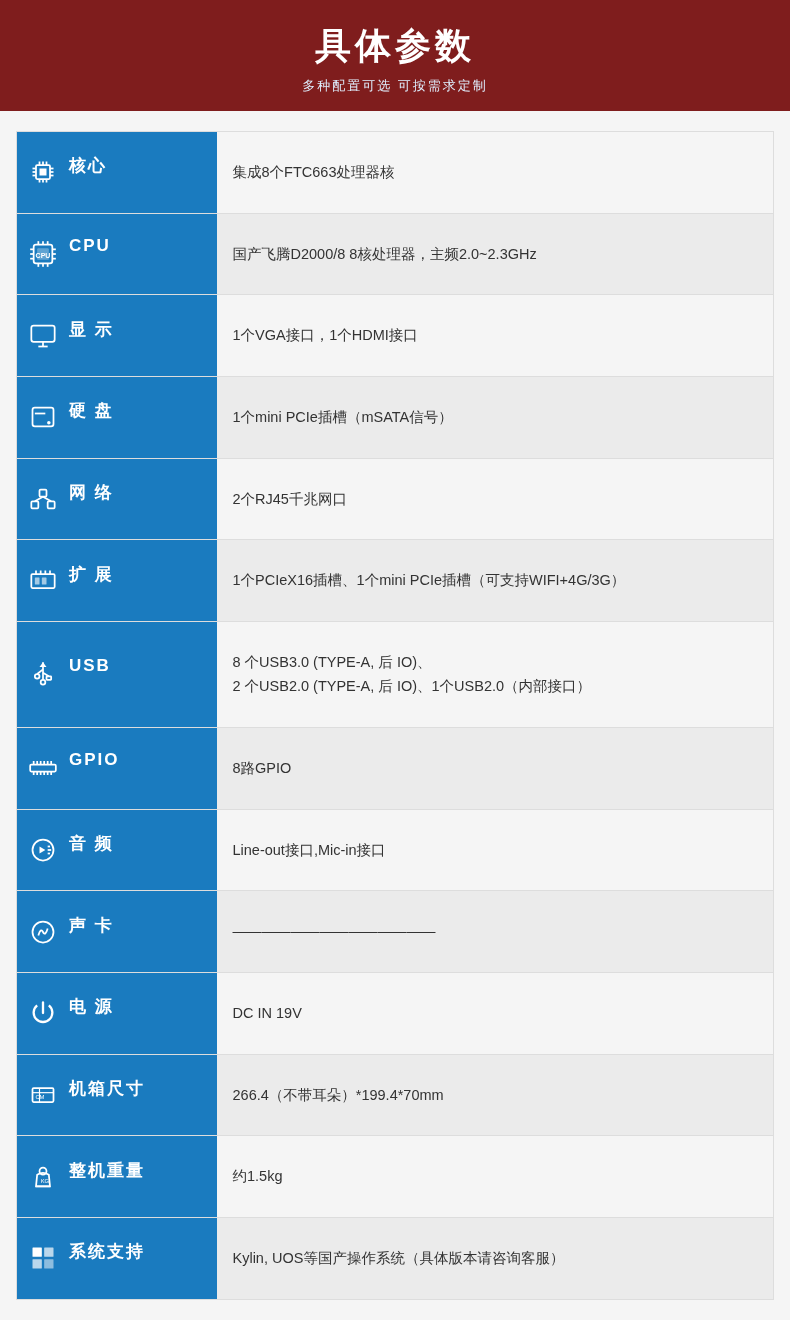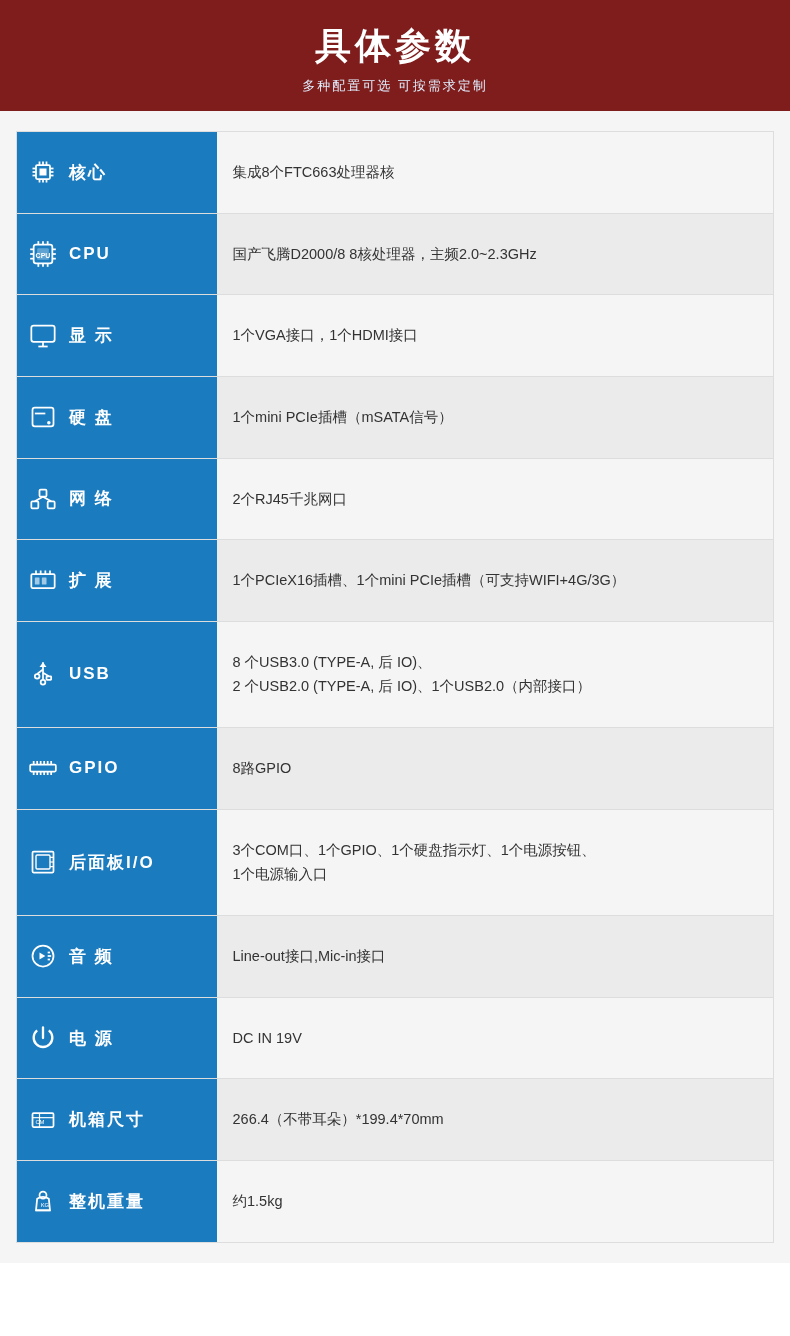--- a/index.html
+++ b/index.html
@@ -53,21 +53,21 @@
       color: #fff;
       width: 200px;
       min-width: 200px;
       padding: 10px 8px;
       vertical-align: middle;
       text-align: left;
     }
 
     .label-inner {
       display: flex;
-      align-items: center;
+      align-items: flex-start;
       gap: 8px;
     }
 
     .icon-box {
       width: 36px;
       height: 36px;
       display: flex;
       align-items: center;
       justify-content: center;
       flex-shrink: 0;
@@ -274,54 +274,51 @@
               <span class="label-text">GPIO</span>
             </div>
           </td>
           <td class="value-cell">8路GPIO</td>
         </tr>
         <tr>
           <td class="label-cell">
             <div class="label-inner">
               <div class="icon-box">
                 <svg viewBox="0 0 24 24" xmlns="http://www.w3.org/2000/svg">
-      <rect x="3" y="3" width="18" height="18" rx="1" fill="none" stroke="white" stroke-width="1.5"></rect>
-      <rect x="6" y="6" width="12" height="12" rx="1" fill="none" stroke="white" stroke-width="1.2"></rect>
-      <line x1="18" y1="8" x2="21" y2="8" stroke="white" stroke-width="1"></line>
-      <line x1="18" y1="12" x2="21" y2="12" stroke="white" stroke-width="1"></line>
-      <line x1="18" y1="16" x2="21" y2="16" stroke="white" stroke-width="1"></line>
-    </svg>
-              </div>
-              <span class="label-text">后面板I/O</span>
-            </div>
-          </td>
-          <td class="value-cell">3个COM口、1个GPIO、1个硬盘指示灯、1个电源按钮、<br>1个电源输入口</td>
-        </tr>
-        <tr>
-          <td class="label-cell">
-            <div class="label-inner">
-              <div class="icon-box">
-                <svg viewBox="0 0 24 24" xmlns="http://www.w3.org/2000/svg">
       <circle cx="12" cy="12" r="9" fill="none" stroke="white" stroke-width="1.5"></circle>
       <polygon points="9,9 9,15 14,12" fill="white"></polygon>
       <line x1="16" y1="9" x2="18" y2="9" stroke="white" stroke-width="1.5"></line>
       <line x1="16" y1="12" x2="19" y2="12" stroke="white" stroke-width="1.5"></line>
       <line x1="16" y1="15" x2="18" y2="15" stroke="white" stroke-width="1.5"></line>
     </svg>
               </div>
               <span class="label-text">音 频</span>
             </div>
           </td>
           <td class="value-cell">Line-out接口,Mic-in接口</td>
         </tr>
         <tr>
           <td class="label-cell">
             <div class="label-inner">
               <div class="icon-box">
                 <svg viewBox="0 0 24 24" xmlns="http://www.w3.org/2000/svg">
+      <circle cx="12" cy="12" r="9" fill="none" stroke="white" stroke-width="1.5"></circle>
+      <path d="M8 15 Q10 8 12 12 Q14 16 16 9" fill="none" stroke="white" stroke-width="1.5"></path>
+    </svg>
+              </div>
+              <span class="label-text">声 卡</span>
+            </div>
+          </td>
+          <td class="value-cell">——————————————</td>
+        </tr>
+        <tr>
+          <td class="label-cell">
+            <div class="label-inner">
+              <div class="icon-box">
+                <svg viewBox="0 0 24 24" xmlns="http://www.w3.org/2000/svg">
       <path d="M12 3 L12 12" stroke="white" stroke-width="2" stroke-linecap="round"></path>
       <path d="M7 5.5 A8 8 0 1 0 17 5.5" fill="none" stroke="white" stroke-width="2"></path>
     </svg>
               </div>
               <span class="label-text">电 源</span>
             </div>
           </td>
           <td class="value-cell">DC IN 19V</td>
         </tr>
         <tr>
@@ -349,15 +346,31 @@
       <path d="M6 20 L7 10 Q12 7 17 10 L18 20 Z" fill="none" stroke="white" stroke-width="1.5"></path>
       <line x1="6" y1="20" x2="18" y2="20" stroke="white" stroke-width="1.5"></line>
       <text x="10" y="17" fill="white" font-size="5">KG</text>
     </svg>
               </div>
               <span class="label-text">整机重量</span>
             </div>
           </td>
           <td class="value-cell">约1.5kg</td>
         </tr>
+        <tr>
+          <td class="label-cell">
+            <div class="label-inner">
+              <div class="icon-box">
+                <svg viewBox="0 0 24 24" xmlns="http://www.w3.org/2000/svg">
+      <rect x="3" y="3" width="8" height="8" fill="white" rx="0.5"></rect>
+      <rect x="13" y="3" width="8" height="8" fill="white" rx="0.5" opacity="0.7"></rect>
+      <rect x="3" y="13" width="8" height="8" fill="white" rx="0.5" opacity="0.7"></rect>
+      <rect x="13" y="13" width="8" height="8" fill="white" rx="0.5" opacity="0.5"></rect>
+    </svg>
+              </div>
+              <span class="label-text">系统支持</span>
+            </div>
+          </td>
+          <td class="value-cell">Kylin, UOS等国产操作系统（具体版本请咨询客服）</td>
+        </tr>
       </tbody>
   </table>
 </div>
 
 </body></html>

